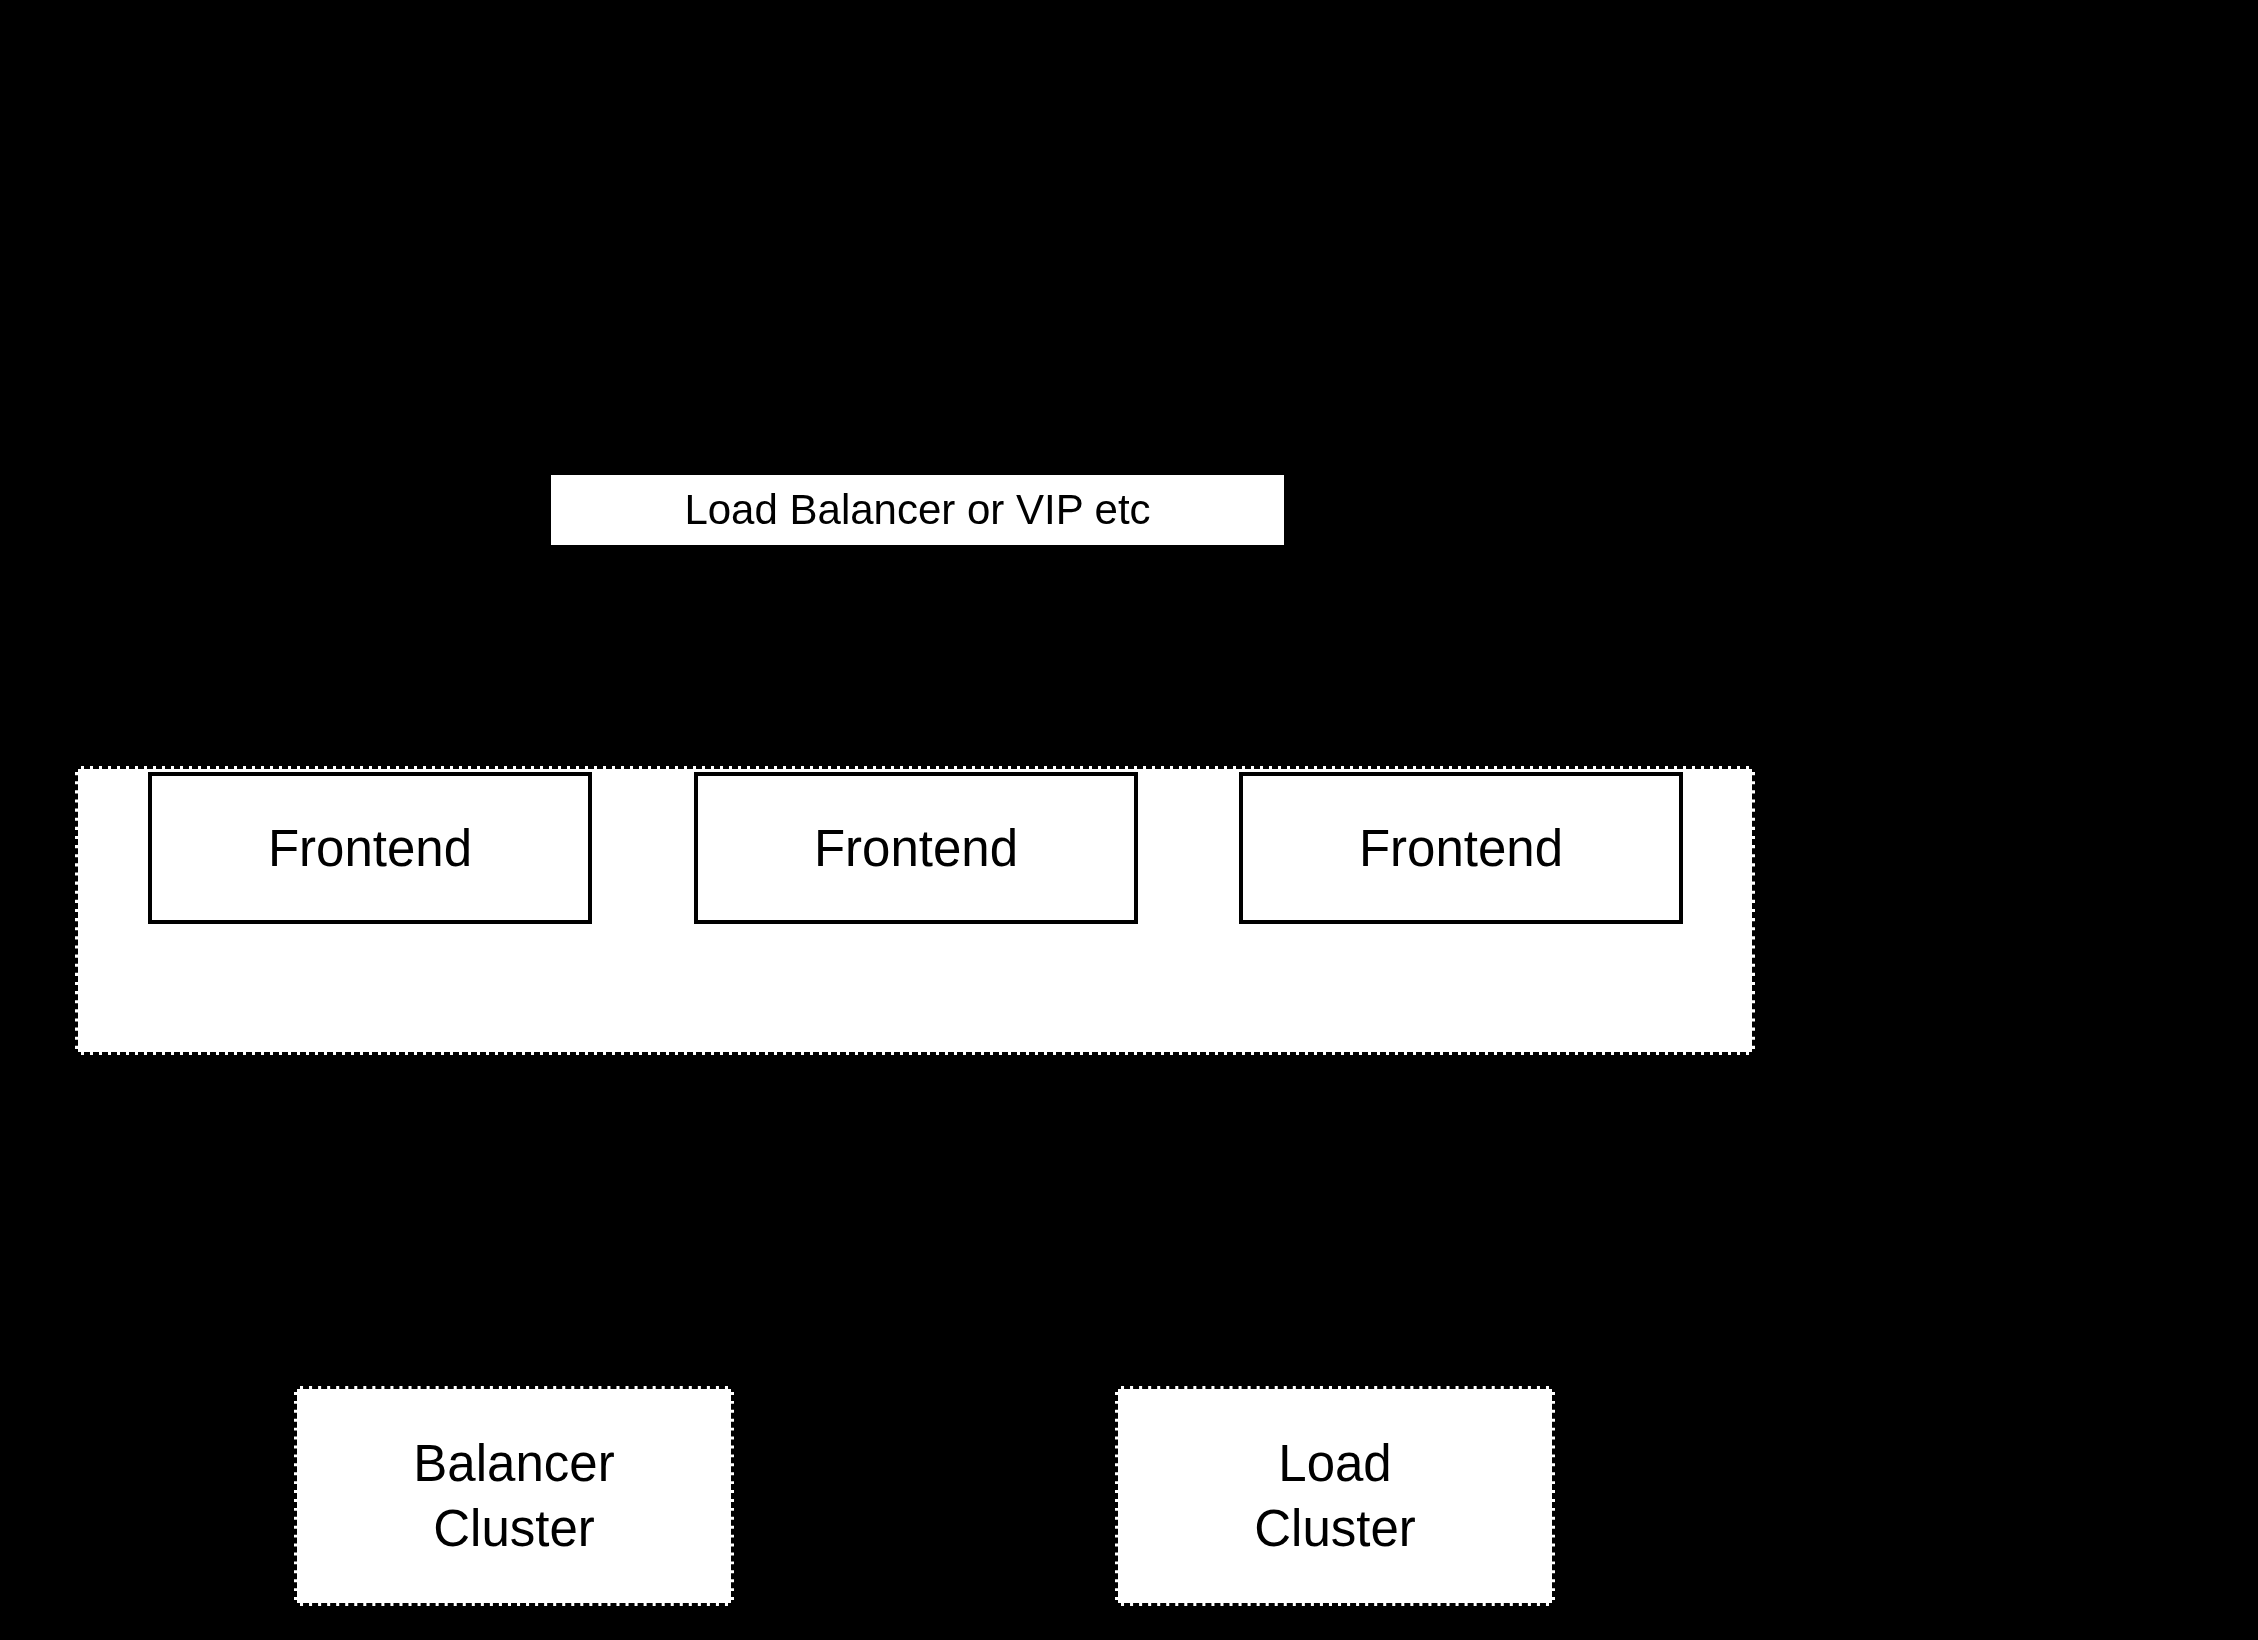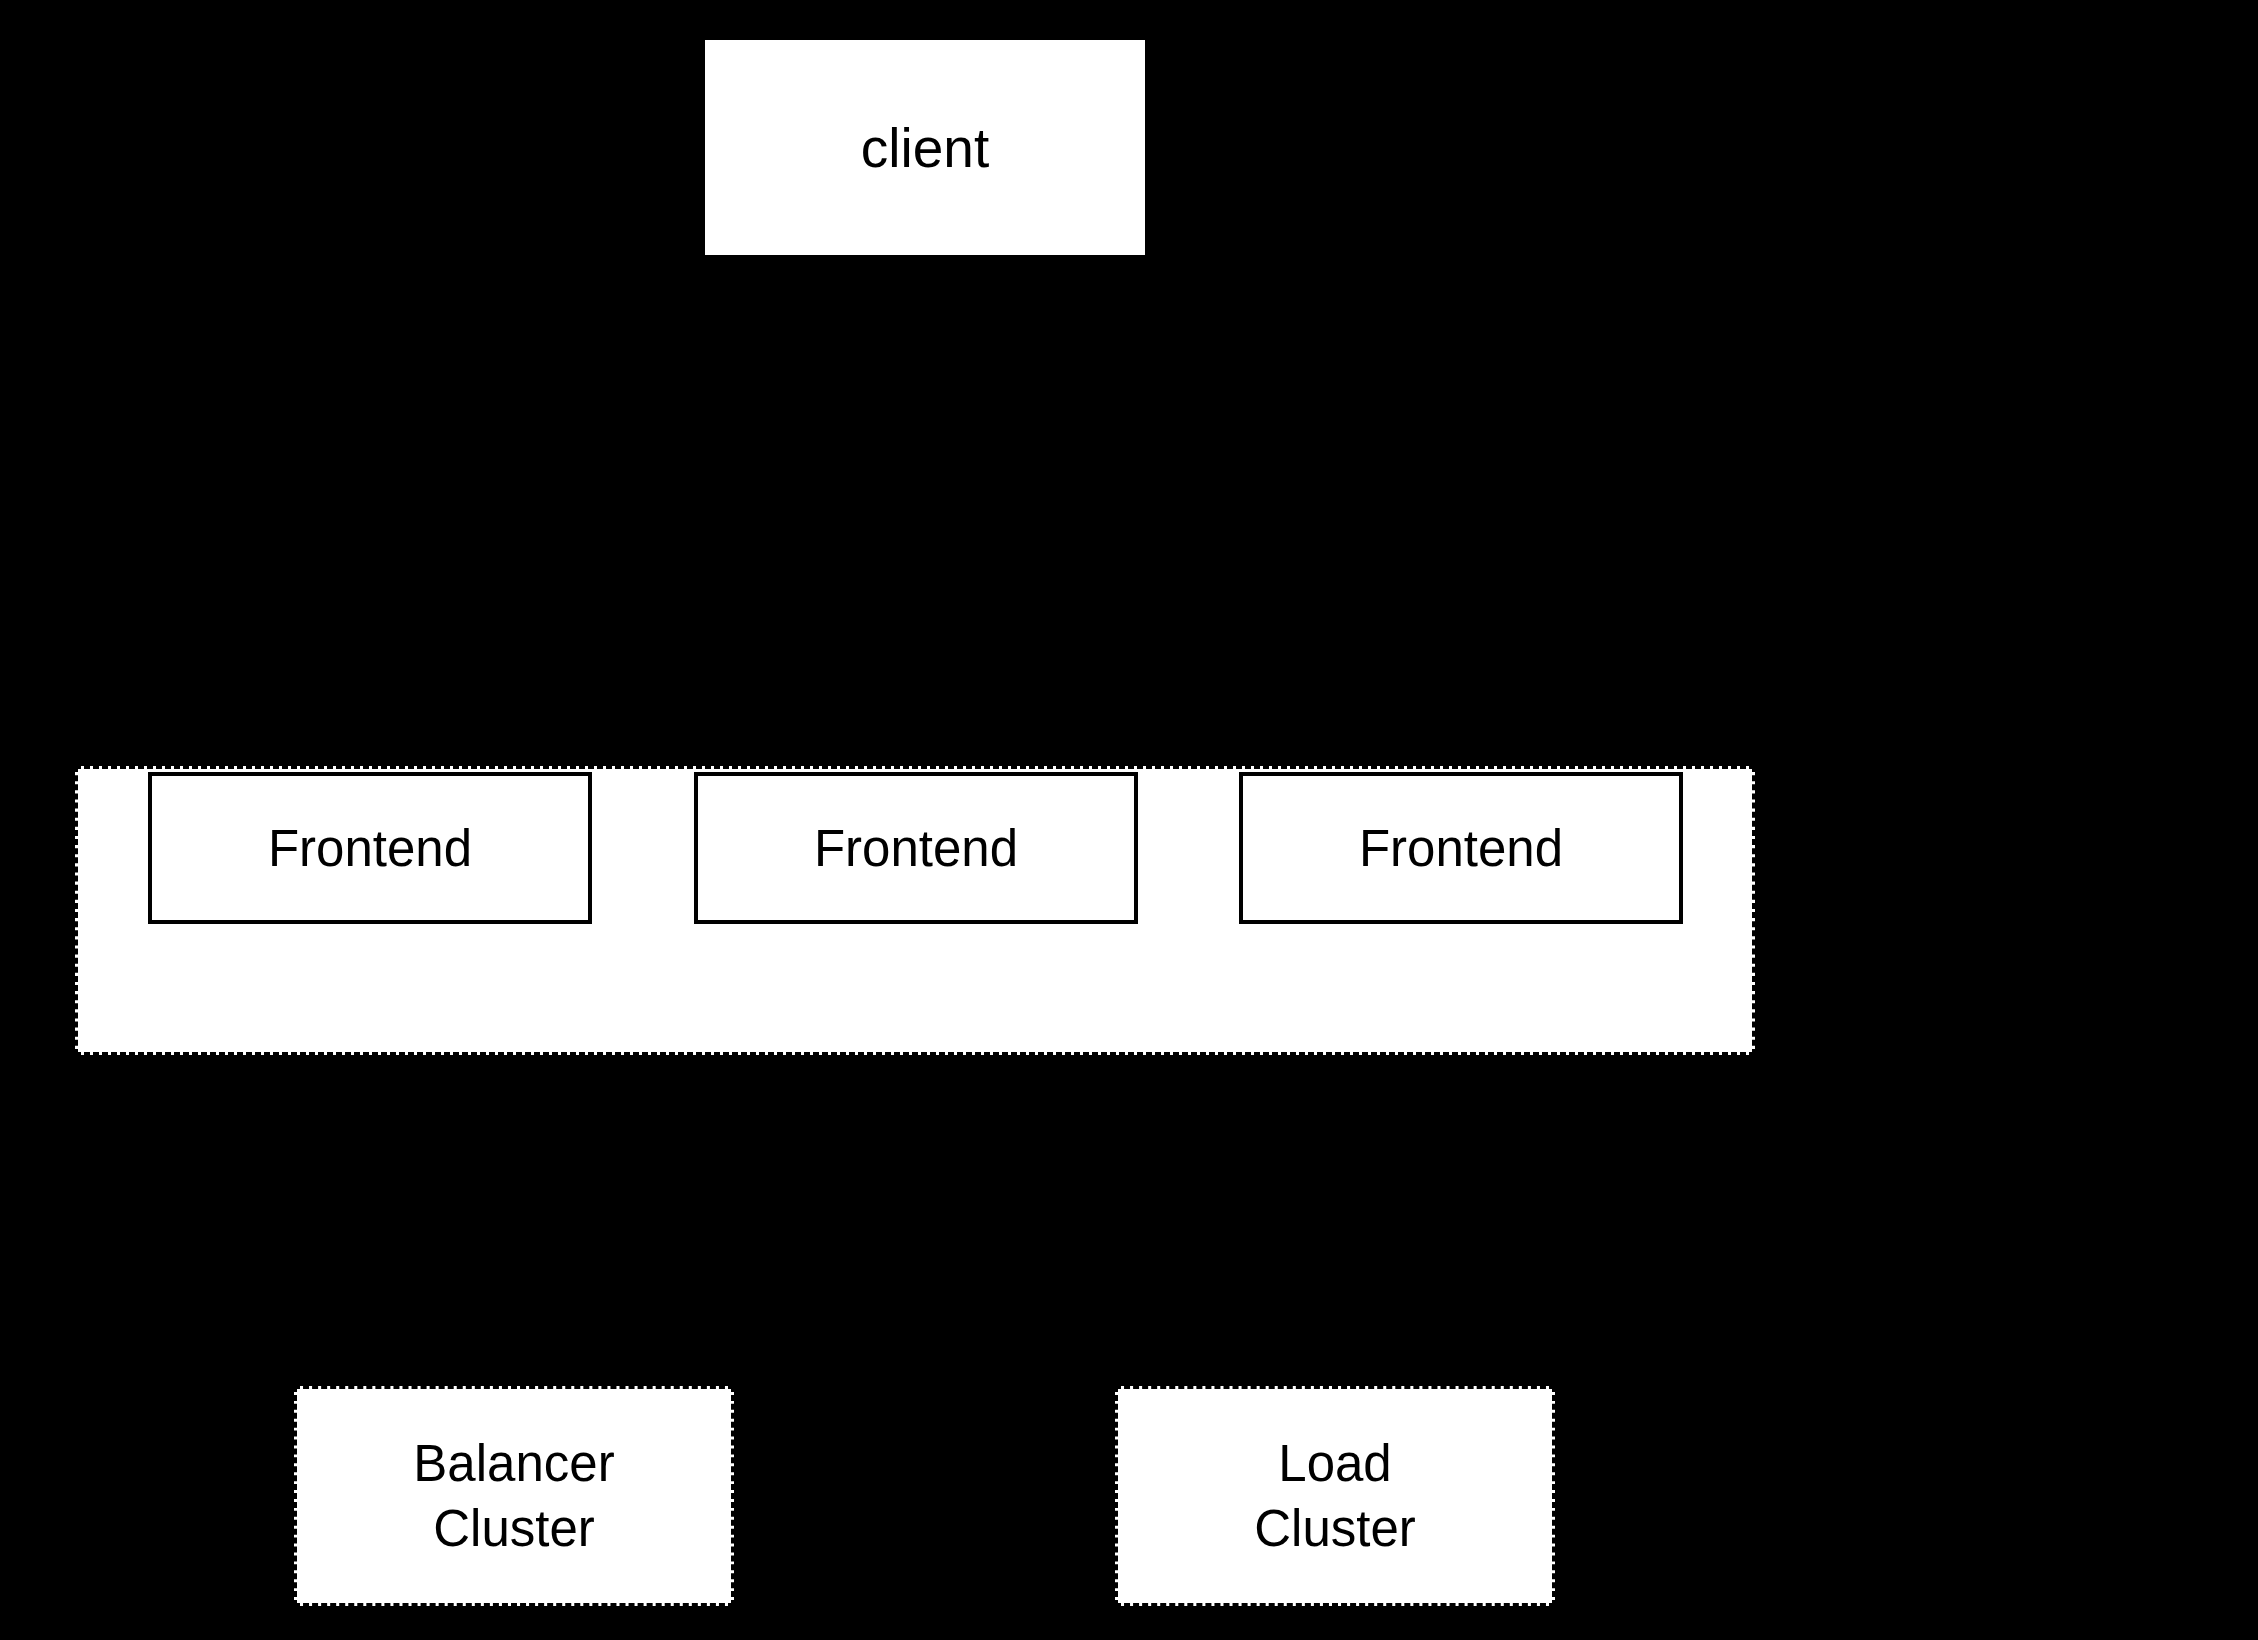--- a/index.html
+++ b/index.html
@@ -72,24 +72,24 @@
   }
   .datanode-cluster { left: 294px; }
   .meta-cluster { left: 1115px; }
   .cluster-line { display: block; }
 </style>
 </head>
 <body>
 
 <div class="canvas">
 
-  <div class="node client-node">
-    <span>client</span>
+
+  <div class="node lb-node">
+    <span>Load Balancer or VIP etc</span>
   </div>
-
 
   <div class="frontend-group"></div>
 
   <div class="node frontend-node pos-1">
     <span>Frontend</span>
   </div>
 
   <div class="node frontend-node pos-2">
     <span>Frontend</span>
   </div>

